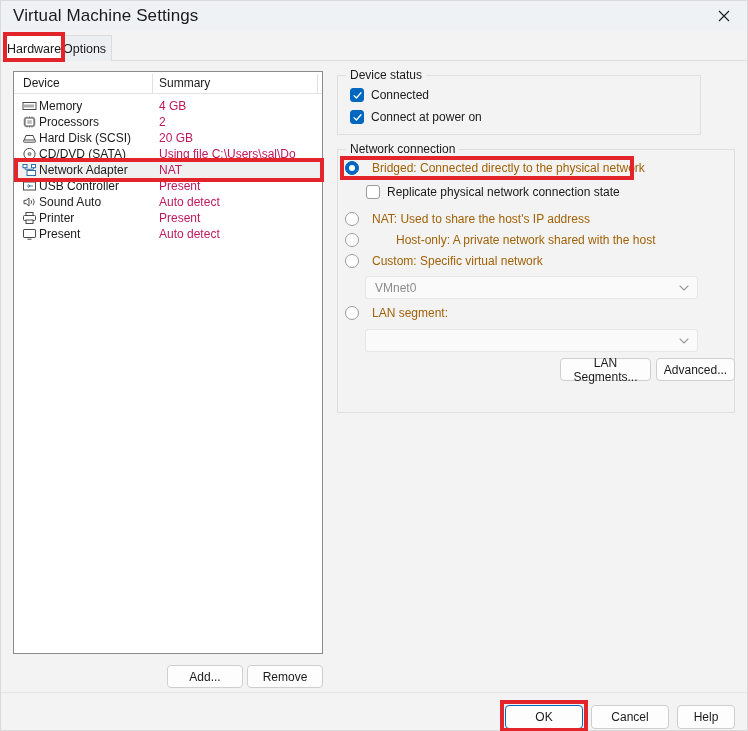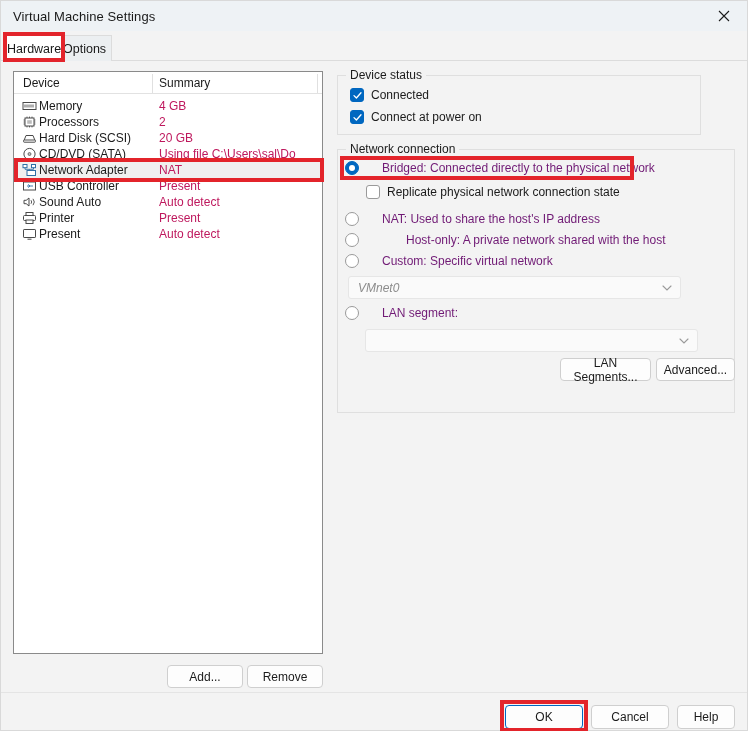--- a/index.html
+++ b/index.html
@@ -27,21 +27,21 @@
 
   
   #titlebar {
     position: absolute; left: 0; top: 0;
     width: 746px; height: 30px;
     background: #eef2f5;
     display: flex; align-items: center;
   }
   #title-text {
     margin-left: 12px;
-    font-size: 13px;
+    font-size: 17px;
     color: #1a1a1a;
     letter-spacing: 0.1px;
   }
   #close-btn {
     position: absolute; right: 0; top: 0;
     width: 46px; height: 30px;
     display: flex; align-items: center; justify-content: center;
     cursor: default;
   }
   #close-btn svg { display: block; }
@@ -205,21 +205,21 @@
     background: #0067c0;
   }
   .rad-box.checked::after {
     content: "";
     position: absolute;
     left: 3px; top: 3px;
     width: 6px; height: 6px;
     border-radius: 50%;
     background: #ffffff;
   }
-  .rad-label { margin-left: 23px; font-size: 12px; color: #701a75; white-space: nowrap; }
+  .rad-label { margin-left: 13px; font-size: 12px; color: #a16207; white-space: nowrap; }
 
   
   .combo {
     position: absolute;
     height: 23px;
     background: #fafafa;
     border: 1px solid #e6e6e6;
     border-radius: 3px;
     display: flex; align-items: center;
     cursor: default;
@@ -436,21 +436,21 @@
       <div class="rad-row" style="left:7px; top:83px;gap:24px;">
         <span class="rad-box"></span>
         <span class="rad-label">Host-only: A private network shared with the host</span>
       </div>
 
       <div class="rad-row" style="left:7px; top:104px;">
         <span class="rad-box"></span>
         <span class="rad-label">Custom: Specific virtual network</span>
       </div>
 
-      <div class="combo" style="left:10px; top:126px; width:333px;font-style:italic;">
+      <div class="combo" style="left:27px; top:126px; width:333px;">
         <span class="val">VMnet0</span>
         <svg class="chev" width="10" height="6" viewBox="0 0 10 6" aria-hidden="true">
           <path d="M1 1 L5 5 L9 1" stroke="#9a9a9a" stroke-width="1.1" fill="none" stroke-linecap="round"></path>
         </svg>
       </div>
 
       <div class="rad-row" style="left:7px; top:156px;">
         <span class="rad-box"></span>
         <span class="rad-label">LAN segment:</span>
       </div>

